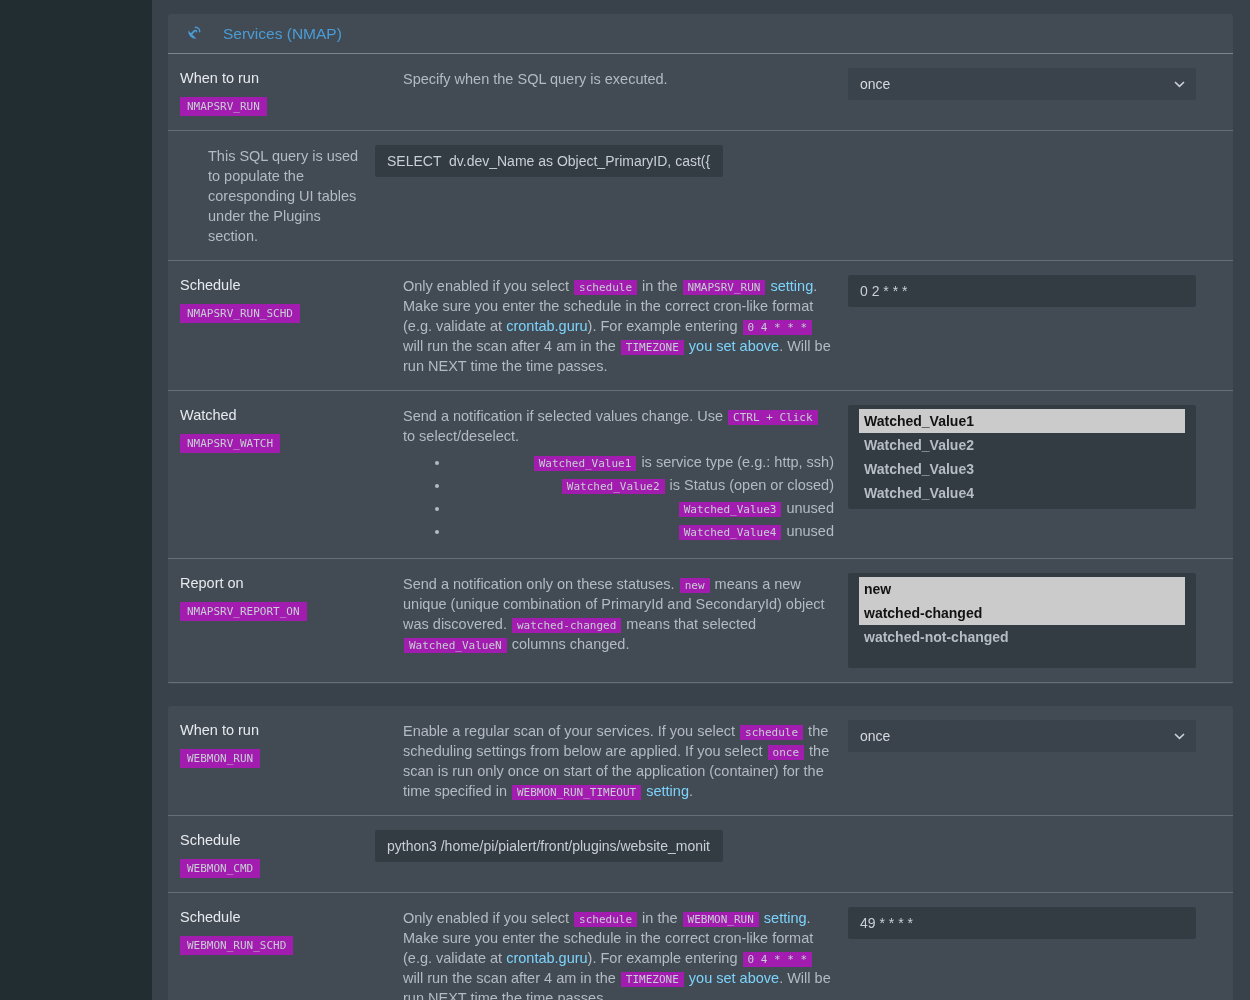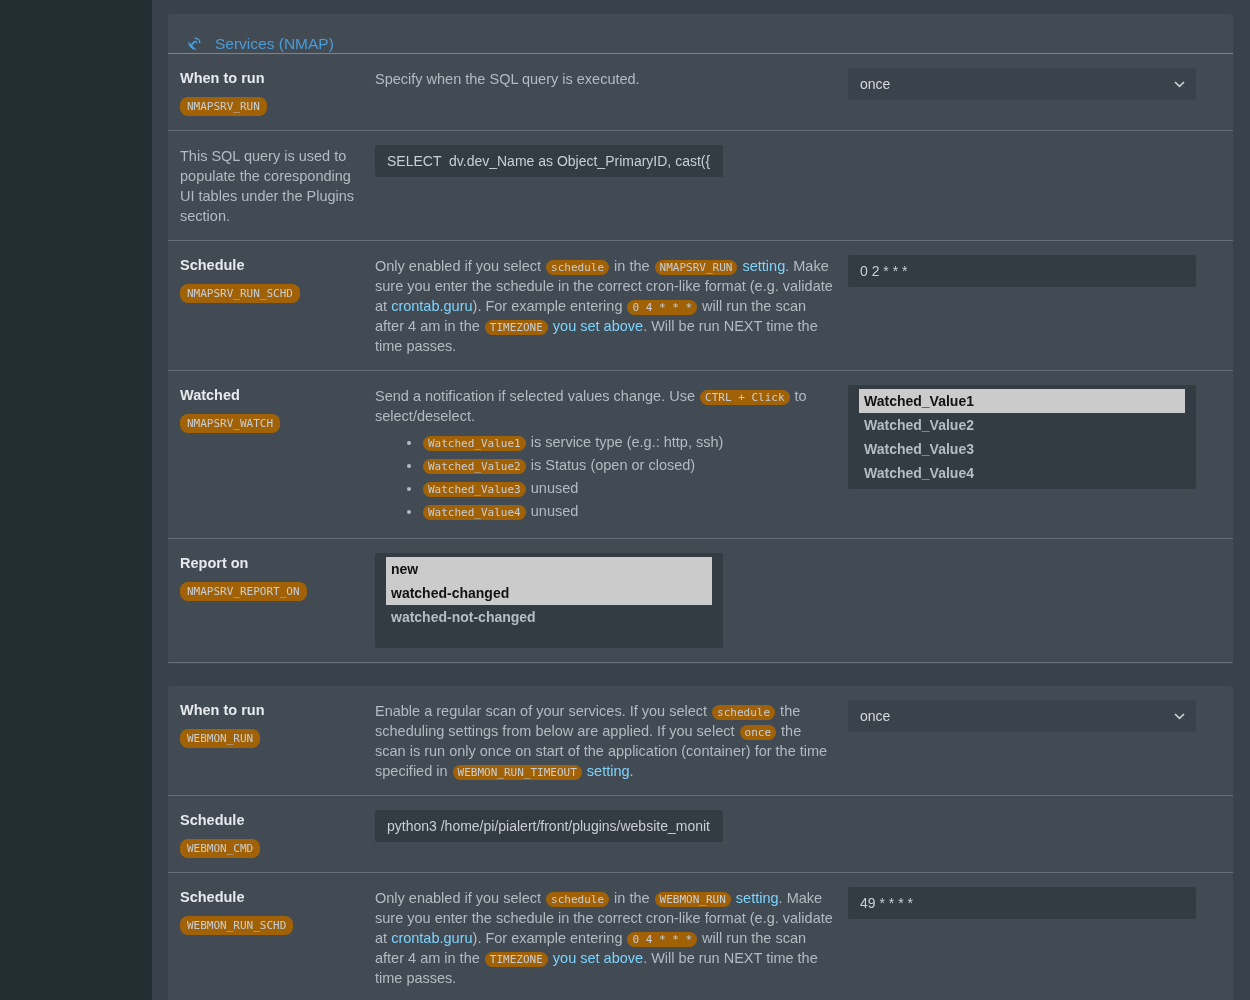--- a/index.html
+++ b/index.html
@@ -5,35 +5,35 @@
   html,body{margin:0;padding:0;}
   body{
     width:1250px;height:1000px;overflow:hidden;position:relative;
     background:#39424b;
     font-family:"Liberation Sans",sans-serif;
     -webkit-font-smoothing:antialiased;
   }
   .sidebar{position:absolute;left:0;top:0;width:152px;height:1000px;background:#222d32;}
   .content{position:absolute;left:152px;top:0;width:1098px;padding:14px 17px 0 16px;box-sizing:border-box;}
   .panel{background:#424b54;border-radius:3px;margin-bottom:22px;}
-  .panel-header{display:flex;align-items:flex-end;gap:13px;height:39px;padding:0 17px;
+  .panel-header{display:flex;align-items:center;gap:21px;height:39px;padding:0 17px;
     border-bottom:1px solid rgba(255,255,255,0.32);}
   .panel-icon{color:#4b9cd6;display:inline-flex;}
   .panel-title{font-size:15.5px;font-weight:400;color:#4b9cd6;margin:0;}
   .panel-body{padding-bottom:1px;}
   .row{display:grid;grid-template-columns:195px 1fr 348px;
     padding:13px 37px 14px 12px;border-bottom:1px solid rgba(255,255,255,0.2);}
   .col-label{padding-top:2px;}
-  .setting-label{font-weight:700;font-size:14.5px;line-height:19px;color:#e7eaee;margin:0 0 8px;}
+  .setting-label{font-weight:400;font-size:14.5px;line-height:19px;color:#e7eaee;margin:0 0 8px;}
   .chip{font-family:"DejaVu Sans Mono","Liberation Mono",monospace;font-size:11px;
-    background:#a16207;color:#c7cdd3;padding:3px 7px;border-radius:8px;display:inline-block;line-height:13px;}
+    background:#a21caf;color:#c7cdd3;padding:3px 7px;border-radius:0;display:inline-block;line-height:13px;}
   .chip.inline{font-size:11px;padding:1px 5px;margin:0 1px;vertical-align:baseline;}
-  .col-desc{color:#b3bac1;font-size:14.5px;line-height:20px;padding:2px 14px 0 0;}
+  .col-desc{color:#b3bac1;font-size:14.5px;line-height:20px;padding:2px 14px 0 0;margin-left:28px;}
   .col-desc a.lnk{color:#7dd3fc;text-decoration:none;}
-  ul.bullets{margin:6px 0 0;padding:0 0 0 47px;}
+  ul.bullets{margin:6px 0 0;padding:0 0 0 47px;text-align:right;}
   ul.bullets li{margin:2px 0;line-height:21px;}
   .col-control{padding-top:1px;}
   .selwrap{position:relative;width:348px;}
   select.sel{width:100%;height:32px;appearance:none;-webkit-appearance:none;-moz-appearance:none;
     background:#3a424b;color:#d6dade;border:0;border-radius:2px;padding:0 12px;
     font:14px "Liberation Sans",sans-serif;cursor:pointer;}
   .chev{position:absolute;right:11px;top:13px;pointer-events:none;display:block;}
   input.txt{width:348px;height:32px;background:#333b43;color:#c9cfd5;border:0;border-radius:2px;
     padding:0 12px;font:14px "Liberation Sans",sans-serif;box-sizing:border-box;display:block;}
   .listbox{background:#333b43;border-radius:2px;width:348px;box-sizing:border-box;
@@ -111,20 +111,21 @@
                 <div class="option" role="option">Watched_Value4</div>
               </div>
             </div>
   </div>
 
   <div class="row">
     <div class="col-label">
       <div class="setting-label">Report on</div>
       <code class="chip">NMAPSRV_REPORT_ON</code>
     </div>
+    <div class="col-desc">Send a notification only on these statuses. <code class="chip inline">new</code> means a new unique (unique combination of PrimaryId and SecondaryId) object was discovered. <code class="chip inline">watched-changed</code> means that selected <code class="chip inline">Watched_ValueN</code> columns changed.</div>
     <div class="col-control">
               <div class="listbox" role="listbox" style="height: 95px;">
                 <div class="option selected" role="option">new</div>
                 <div class="option selected" role="option">watched-changed</div>
                 <div class="option" role="option">watched-not-changed</div>
               </div>
             </div>
   </div>
 </div>
   </section>

